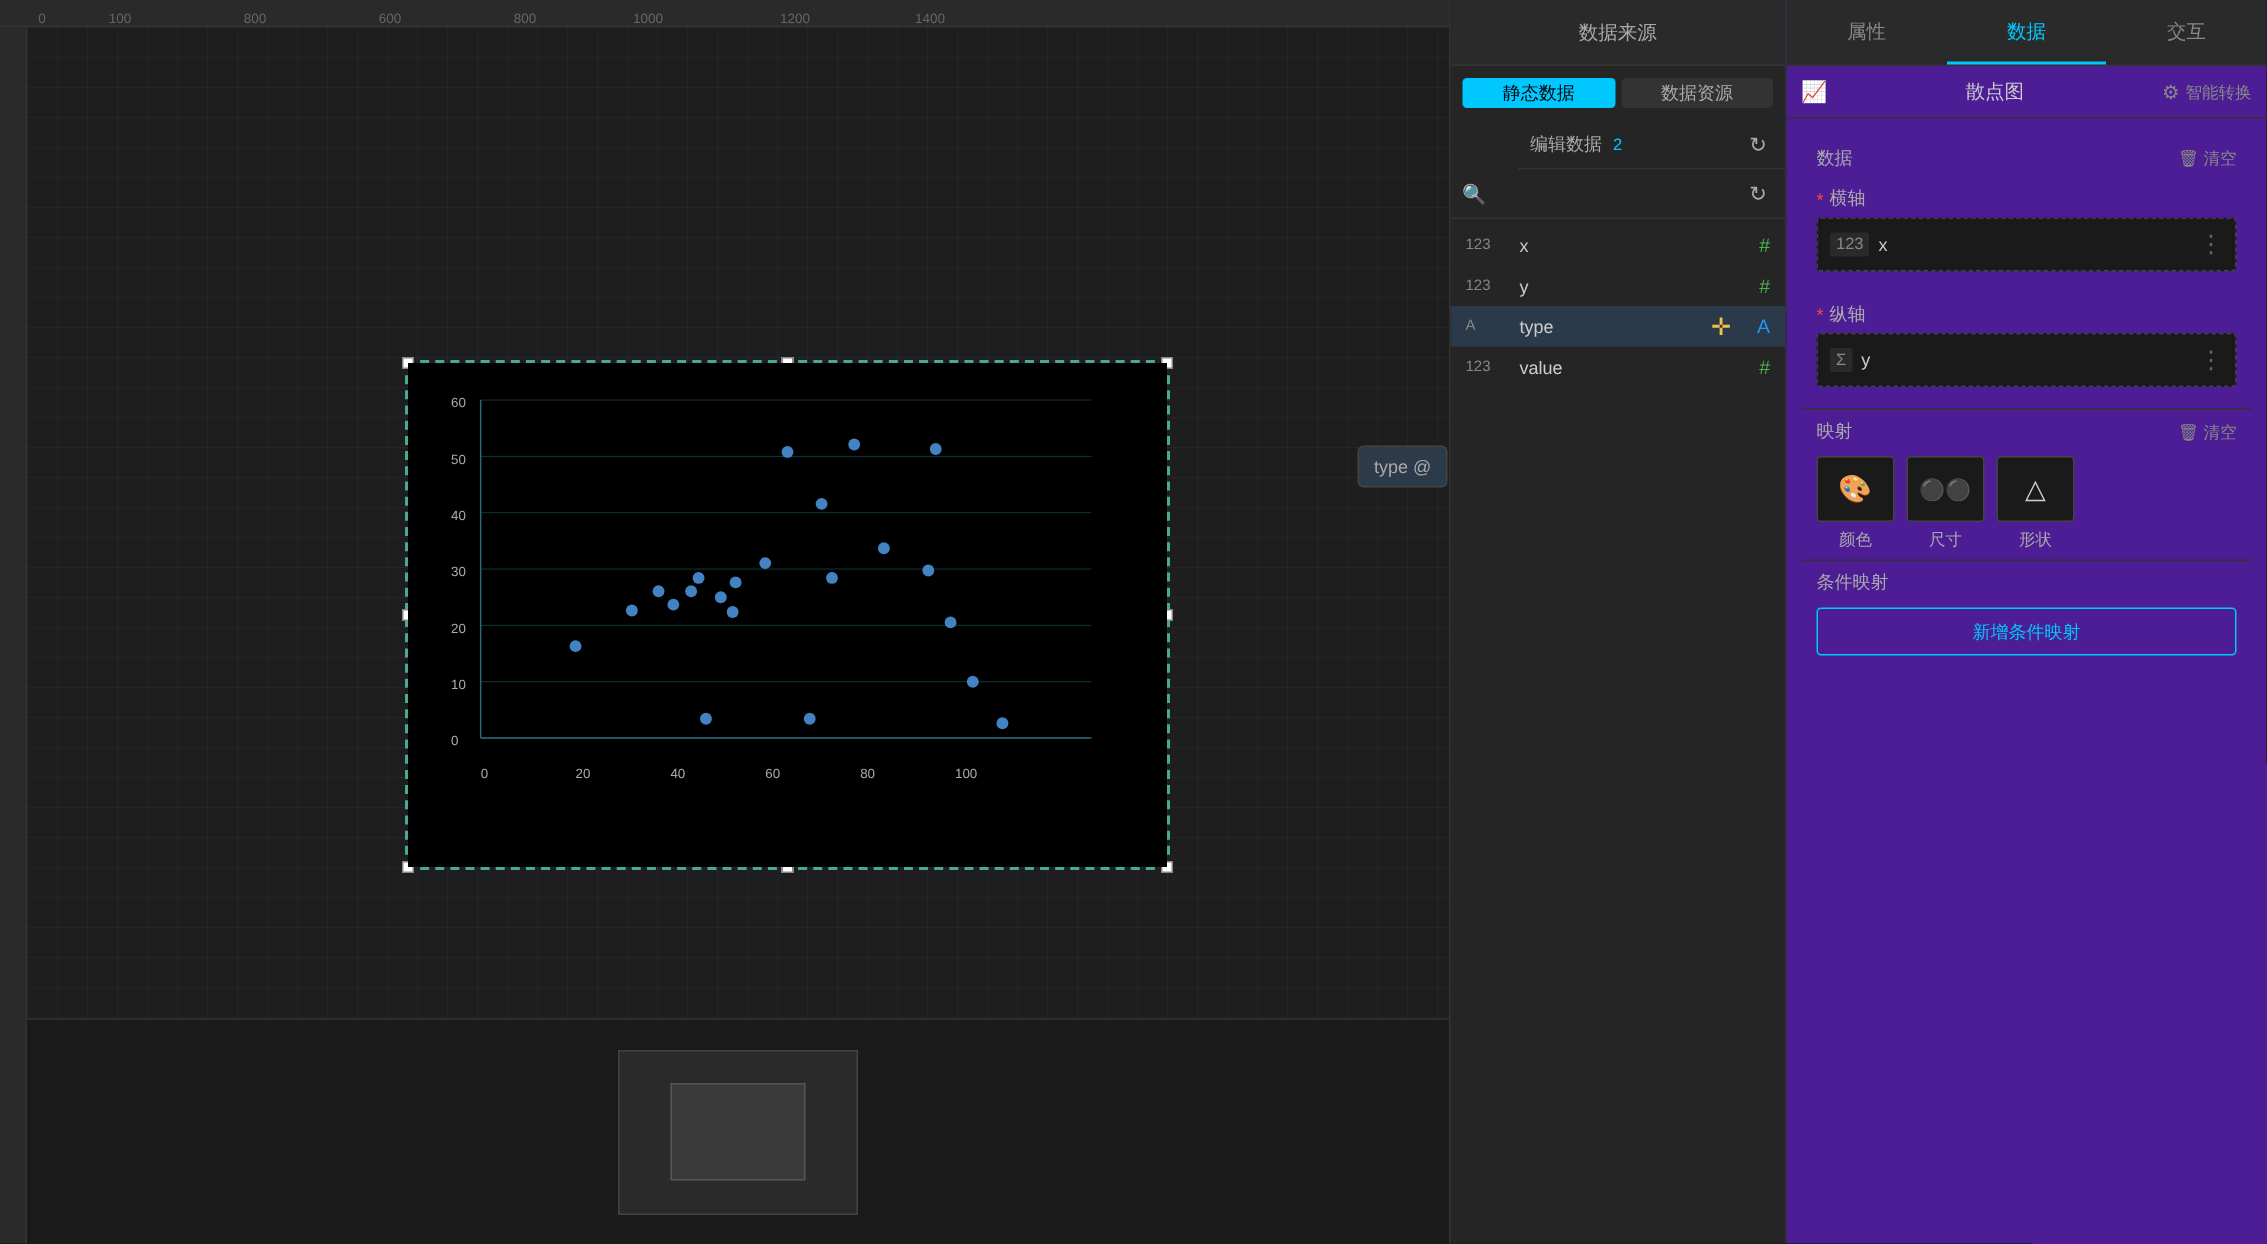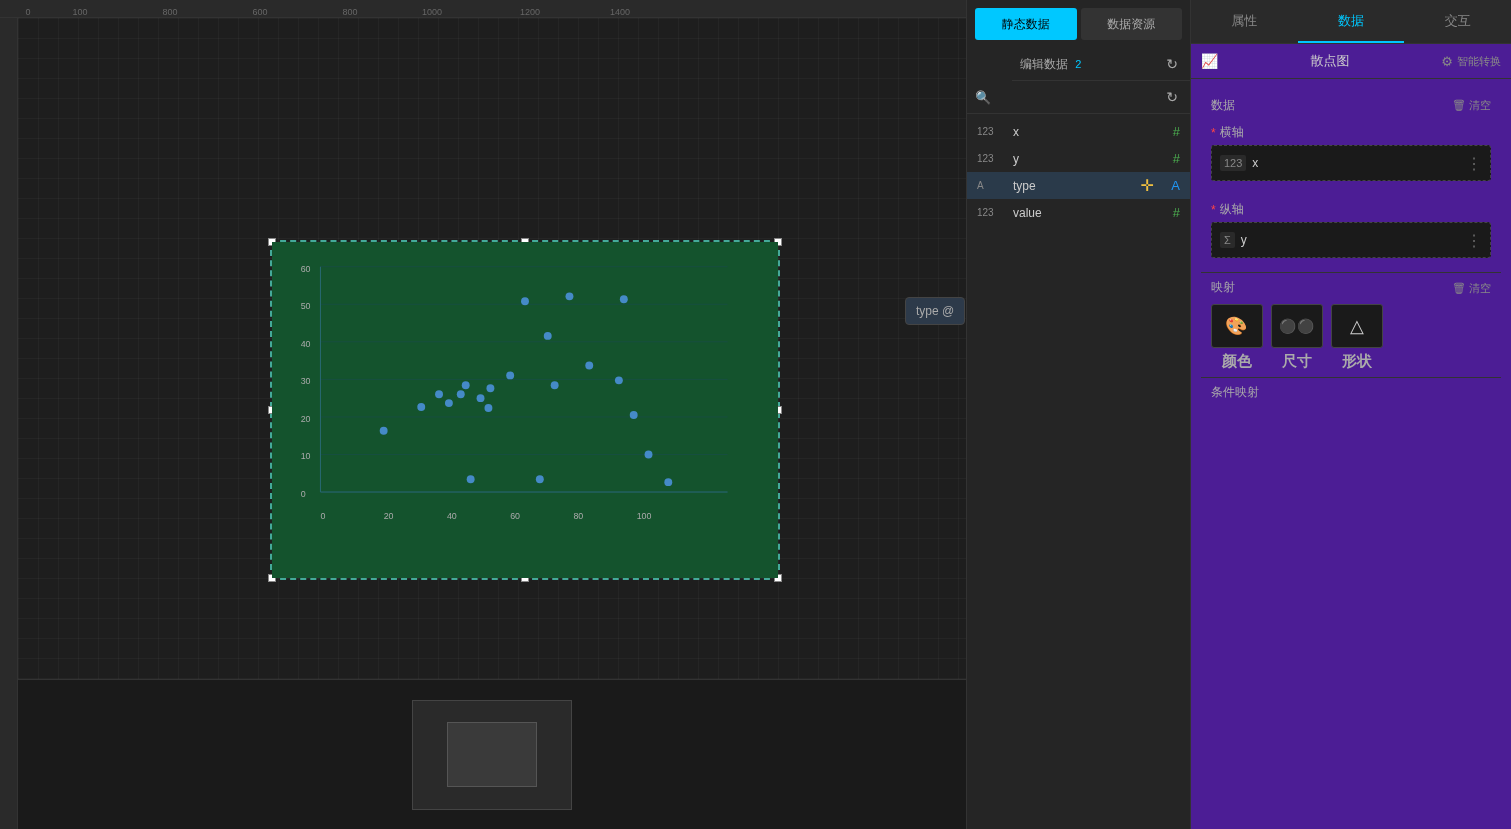--- a/index.html
+++ b/index.html
@@ -55,21 +55,21 @@
       top: 240px;
       left: 270px;
       width: 510px;
       height: 340px;
       border: 2px dashed #4a9;
     }
 
     .chart-inner {
       width: 100%;
       height: 100%;
-      background: #14532d;
+      background: #000000;
       position: relative;
     }
 
     
     .handle {
       position: absolute;
       width: 8px;
       height: 8px;
       background: #fff;
       border: 1px solid #888;
@@ -117,21 +117,21 @@
     }
 
     .data-tabs {
       display: flex;
       padding: 8px;
       gap: 4px;
     }
 
     .data-tab {
       flex: 1;
-      height: 32px;
+      height: 20px;
       display: flex;
       align-items: center;
       justify-content: center;
       border-radius: 3px;
       cursor: pointer;
       font-size: 12px;
     }
 
     .data-tab.active {
       background: #00c8ff;
@@ -415,23 +415,22 @@
       background: #1a1a1a;
       border: 1px solid #444;
       border-radius: 3px;
       display: flex;
       align-items: center;
       justify-content: center;
       font-size: 18px;
     }
 
     .mapping-name {
-      font-size: 15px;
-      color: #aaa;
-      font-weight: bold;
+      font-size: 11px;
+      color: #aaa;
     }
 
     .conditional-section {
       padding: 6px 10px;
       border-top: 1px solid #333;
     }
 
     .conditional-label {
       font-size: 12px;
       color: #aaa;
@@ -569,20 +568,23 @@
 
   <div class="thumbnail-area">
 
     <div style="width:160px;height:110px;background:#2a2a2a;border:1px solid #444;display:flex;align-items:center;justify-content:center;">
       <div style="width:90px;height:65px;background:#3a3a3a;border:1px solid #555;"></div>
     </div>
   </div>
 </div>
 
 <div class="right-datasource">
+  <div class="tab-header">
+    <span>数据来源</span>
+  </div>
 
   <div class="data-tabs">
     <div class="data-tab active">静态数据</div>
     <div class="data-tab inactive">数据资源</div>
   </div>
 
   <div class="edit-bar">
     <span class="edit-bar-label">
       <span>编辑数据</span>
       <span style="color:#00c8ff;font-size:11px;margin-left:4px;cursor:pointer;">2</span>
@@ -694,15 +696,16 @@
         </div>
         <div class="mapping-item">
           <div class="mapping-icon-box">△</div>
           <span class="mapping-name">形状</span>
         </div>
       </div>
     </div>
 
     <div class="conditional-section">
       <div class="conditional-label">条件映射</div>
+      <button class="add-condition-btn">新增条件映射</button>
     </div>
   </div>
 </div>
 
 </body></html>

